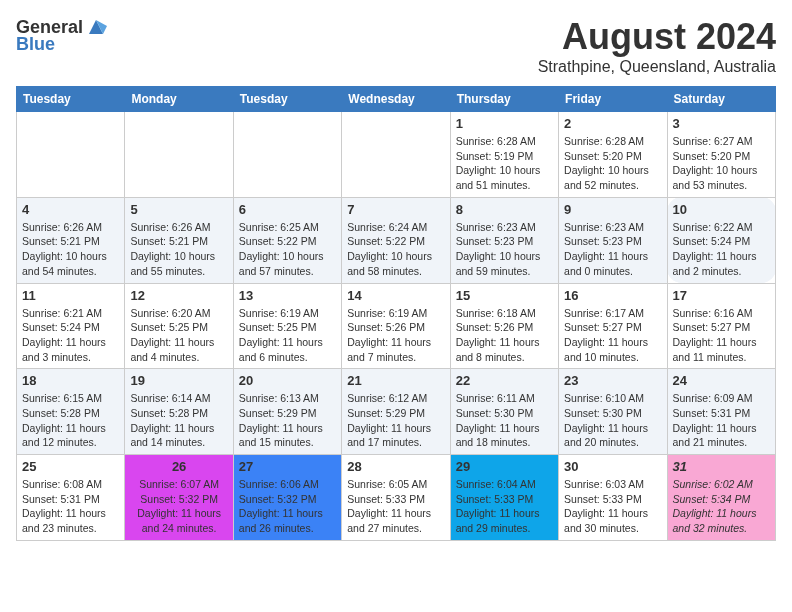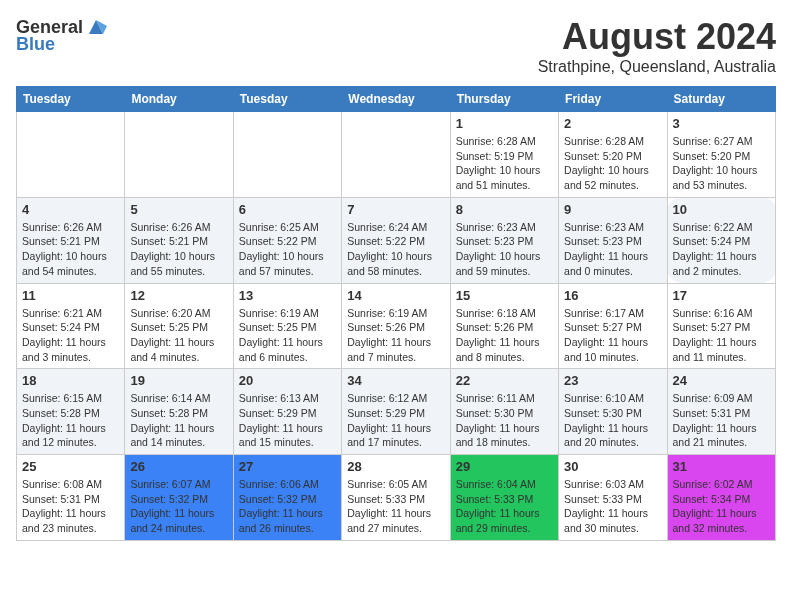--- a/index.html
+++ b/index.html
@@ -197,60 +197,60 @@
         </td>
         <td style="background-color: rgb(240, 244, 249);">
           <div class="day-num">19</div>
           <div class="day-info">Sunrise: 6:14 AM<br>Sunset: 5:28 PM<br>Daylight: 11 hours<br>and 14 minutes.</div>
         </td>
         <td style="background-color: rgb(240, 244, 249);">
           <div class="day-num">20</div>
           <div class="day-info">Sunrise: 6:13 AM<br>Sunset: 5:29 PM<br>Daylight: 11 hours<br>and 15 minutes.</div>
         </td>
         <td style="background-color: rgb(240, 244, 249);">
-          <div class="day-num">34</div>
+          <div class="day-num">21</div>
           <div class="day-info">Sunrise: 6:12 AM<br>Sunset: 5:29 PM<br>Daylight: 11 hours<br>and 17 minutes.</div>
         </td>
         <td style="background-color: rgb(240, 244, 249); margin-left: 12px;">
           <div class="day-num">22</div>
           <div class="day-info">Sunrise: 6:11 AM<br>Sunset: 5:30 PM<br>Daylight: 11 hours<br>and 18 minutes.</div>
         </td>
         <td style="background-color: rgb(240, 244, 249);">
           <div class="day-num">23</div>
           <div class="day-info">Sunrise: 6:10 AM<br>Sunset: 5:30 PM<br>Daylight: 11 hours<br>and 20 minutes.</div>
         </td>
         <td style="background-color: rgb(240, 244, 249);">
           <div class="day-num">24</div>
           <div class="day-info">Sunrise: 6:09 AM<br>Sunset: 5:31 PM<br>Daylight: 11 hours<br>and 21 minutes.</div>
         </td>
       </tr>
       <tr style="background-color: rgb(255, 255, 255);">
         <td style="background-color: rgb(255, 255, 255);">
           <div class="day-num">25</div>
           <div class="day-info">Sunrise: 6:08 AM<br>Sunset: 5:31 PM<br>Daylight: 11 hours<br>and 23 minutes.</div>
         </td>
-        <td style="background-color: #3b82f6;">
+        <td style="background-color: #d946ef; text-align: center;">
           <div class="day-num">26</div>
           <div class="day-info">Sunrise: 6:07 AM<br>Sunset: 5:32 PM<br>Daylight: 11 hours<br>and 24 minutes.</div>
         </td>
         <td style="background-color: #3b82f6;">
           <div class="day-num">27</div>
           <div class="day-info">Sunrise: 6:06 AM<br>Sunset: 5:32 PM<br>Daylight: 11 hours<br>and 26 minutes.</div>
         </td>
         <td style="background-color: rgb(255, 255, 255);">
           <div class="day-num">28</div>
           <div class="day-info">Sunrise: 6:05 AM<br>Sunset: 5:33 PM<br>Daylight: 11 hours<br>and 27 minutes.</div>
         </td>
-        <td style="background-color: #22c55e;">
+        <td style="background-color: #0ea5e9;">
           <div class="day-num">29</div>
           <div class="day-info">Sunrise: 6:04 AM<br>Sunset: 5:33 PM<br>Daylight: 11 hours<br>and 29 minutes.</div>
         </td>
         <td style="background-color: rgb(255, 255, 255);">
           <div class="day-num">30</div>
           <div class="day-info">Sunrise: 6:03 AM<br>Sunset: 5:33 PM<br>Daylight: 11 hours<br>and 30 minutes.</div>
         </td>
-        <td style="background-color: #d946ef;">
+        <td style="background-color: #f9a8d4; font-style: italic;">
           <div class="day-num">31</div>
           <div class="day-info">Sunrise: 6:02 AM<br>Sunset: 5:34 PM<br>Daylight: 11 hours<br>and 32 minutes.</div>
         </td>
       </tr>
     </tbody>
 </table>
 
 </body></html>

